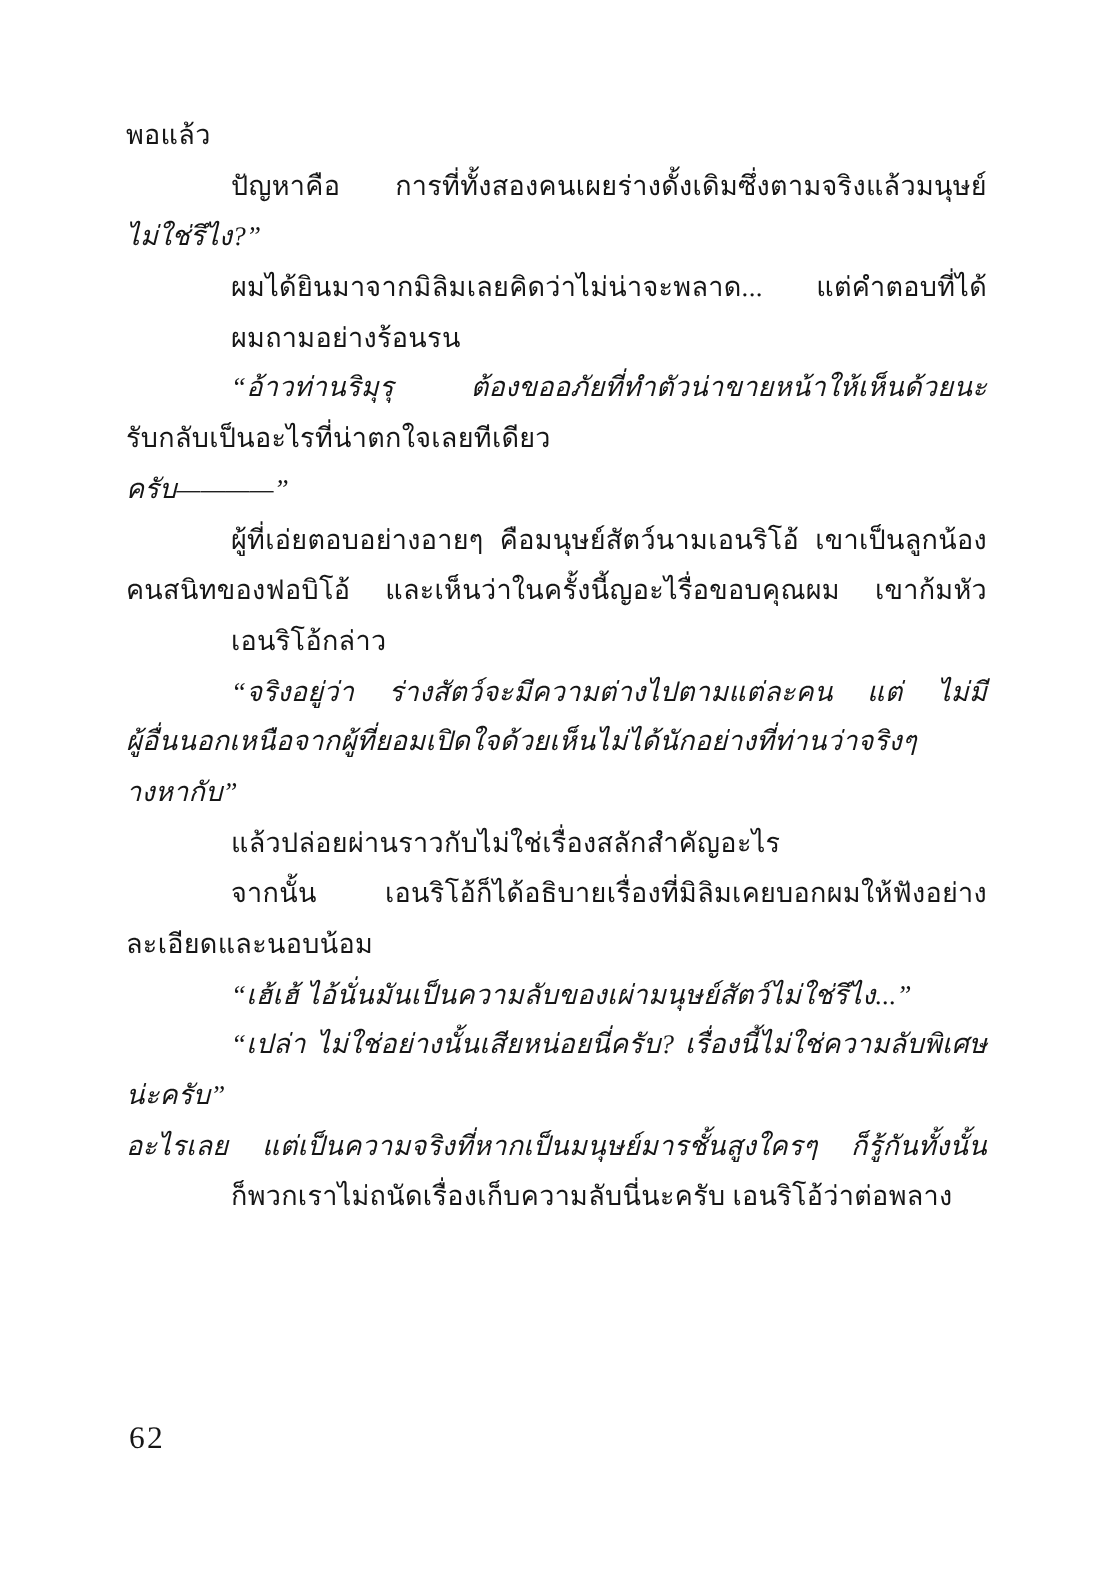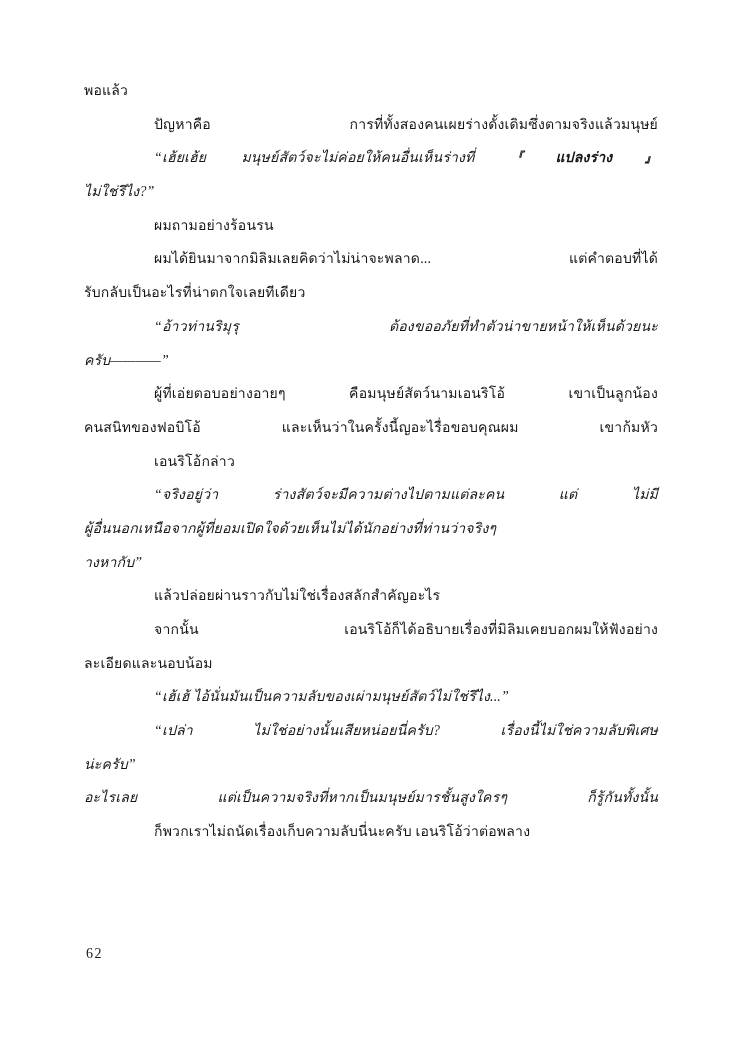--- a/index.html
+++ b/index.html
@@ -12,55 +12,54 @@
     color:#161616;
   }
   .text-block{
     position:absolute;
     left:84px;top:74px;
     width:574px;
   }
   .line{
     height:33.7px;
     line-height:33.7px;
-    font-size:14px;
+    font-size:18px;
     white-space:nowrap;
     letter-spacing:0.2px;
   }
   .line.indent{padding-left:70px;}
   .line.italic{font-style:italic;}
   .line.just{
     text-align:justify;
     text-align-last:justify;
     text-justify:inter-word;
     font-family:Liberation Serif, serif;
   }
   .bold{font-weight:bold;}
   .page-number{
     position:absolute;
     left:86px;top:946px;
-    font-size:14px;
+    font-size:21px;
     letter-spacing:1.5px;
     font-family:"Liberation Serif","DejaVu Serif",serif;
     color:#161616;
   }
 </style>
 </head>
 <body>
 
 <div class="page">
   <div class="text-block">
       <div class="line">พอแล้ว</div>
       <div class="line indent just">ปัญหาคือ การที่ทั้งสองคนเผยร่างดั้งเดิมซึ่งตามจริงแล้วมนุษย์</div>
-      <div class="line indent italic just"><span>“เฮ้ยเฮ้ย มนุษย์สัตว์จะไม่ค่อยให้คนอื่นเห็นร่างที่ </span><span class="bold">『แปลงร่าง』</span><span></span></div>
       <div class="line italic">ไม่ใช่รึไง?”</div>
+      <div class="line indent just">ผมได้ยินมาจากมิลิมเลยคิดว่าไม่น่าจะพลาด... แต่คำตอบที่ได้</div>
       <div class="line indent">ผมถามอย่างร้อนรน</div>
-      <div class="line indent just">ผมได้ยินมาจากมิลิมเลยคิดว่าไม่น่าจะพลาด... แต่คำตอบที่ได้</div>
+      <div class="line indent italic just">“อ้าวท่านริมุรุ ต้องขออภัยที่ทำตัวน่าขายหน้าให้เห็นด้วยนะ</div>
       <div class="line">รับกลับเป็นอะไรที่น่าตกใจเลยทีเดียว</div>
-      <div class="line indent italic just">“อ้าวท่านริมุรุ ต้องขออภัยที่ทำตัวน่าขายหน้าให้เห็นด้วยนะ</div>
       <div class="line italic">ครับ————”</div>
       <div class="line indent just">ผู้ที่เอ่ยตอบอย่างอายๆ คือมนุษย์สัตว์นามเอนริโอ้ เขาเป็นลูกน้อง</div>
       <div class="line just">คนสนิทของฟอบิโอ้ และเห็นว่าในครั้งนี้ญอะไรื่อขอบคุณผม เขาก้มหัว</div>
       <div class="line indent">เอนริโอ้กล่าว</div>
       <div class="line indent italic just">“จริงอยู่ว่า ร่างสัตว์จะมีความต่างไปตามแต่ละคน แต่ ไม่มี</div>
       <div class="line italic just">ผู้อื่นนอกเหนือจากผู้ที่ยอมเปิดใจด้วยเห็นไม่ได้นักอย่างที่ท่านว่าจริงๆ</div>
       <div class="line italic">างหากับ”</div>
       <div class="line indent">แล้วปล่อยผ่านราวกับไม่ใช่เรื่องสลักสำคัญอะไร</div>
       <div class="line indent just">จากนั้น เอนริโอ้ก็ได้อธิบายเรื่องที่มิลิมเคยบอกผมให้ฟังอย่าง</div>
       <div class="line">ละเอียดและนอบน้อม</div>

